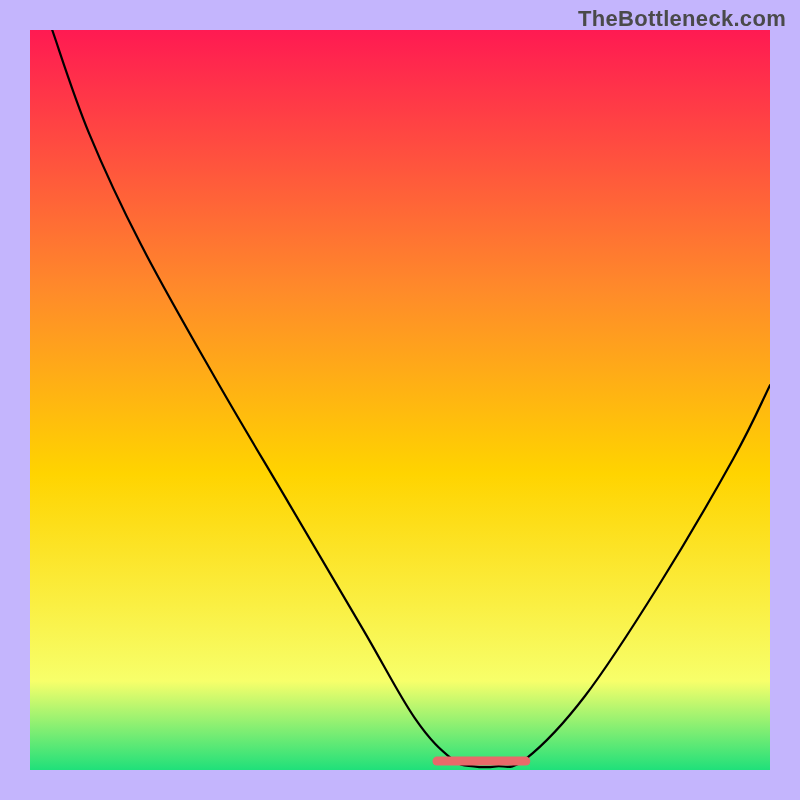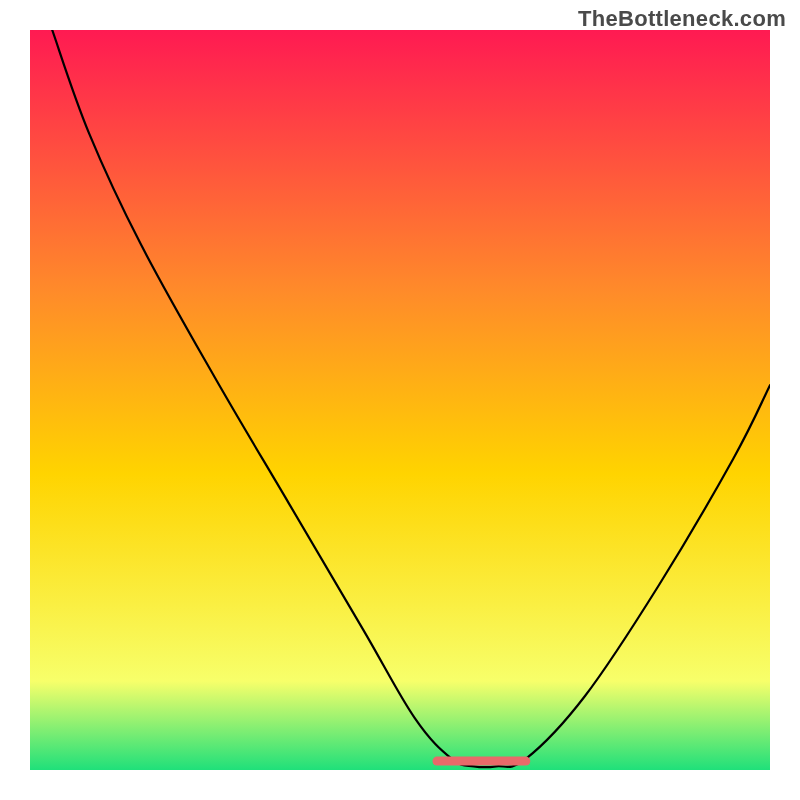--- a/index.html
+++ b/index.html
@@ -8,21 +8,21 @@
     width: 800px;
     height: 800px;
     background: #000;
     overflow: hidden;
     font-family: Arial, Helvetica, sans-serif;
   }
   .frame {
     position: relative;
     width: 800px;
     height: 800px;
-    background: #ffffff;
+    background: #c4b5fd;
   }
   .watermark {
     position: absolute;
     top: 6px;
     right: 14px;
     color: #4a4a4a;
     font-size: 22px;
     font-weight: 600;
     letter-spacing: 0.3px;
     z-index: 10;

